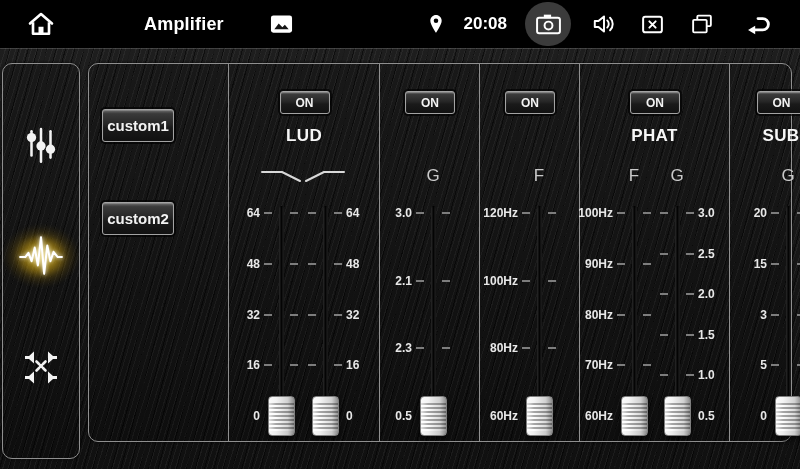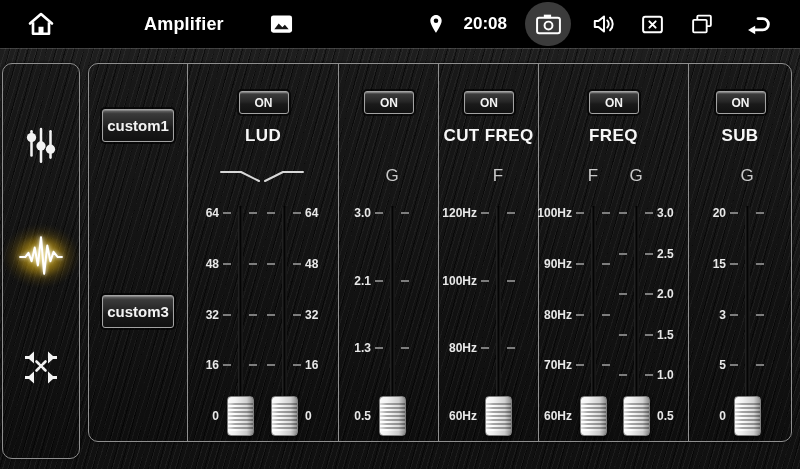--- a/index.html
+++ b/index.html
@@ -41,21 +41,21 @@
   
   .side-item{position:absolute;left:0;width:76px;height:70px;display:flex;align-items:center;justify-content:center;}
   .glow{
     position:absolute;width:76px;height:62px;border-radius:50%;
     background:radial-gradient(closest-side, rgba(235,197,32,.95), rgba(203,160,18,.55) 48%, rgba(150,115,10,.22) 72%, rgba(0,0,0,0) 100%);
     filter:blur(2px);
   }
   .side-item svg{position:relative;}
   .active-icon svg{filter:drop-shadow(0 0 2px rgba(255,255,255,.9));}
   
-  .mix-col{position:absolute;top:0;height:377px;border-left:1px solid #8f8f8f;box-sizing:border-box;}
+  .mix-col{position:absolute;top:0;height:377px;border-left:1px solid #8f8f8f;box-sizing:border-box;margin-left:41px;}
   #preset-col{position:absolute;top:0;left:0;width:98px;height:377px;font-weight:bold;}
   .btn{
     position:absolute;display:flex;align-items:center;justify-content:center;
     background:linear-gradient(180deg,#6b6b6b 0%,#3a3a3a 12%,#262626 46%,#1a1a1a 58%,#111 100%);
     border:1px solid #a3a3a3;border-radius:3px;color:#f3f3f3;
     box-shadow:0 0 0 2px rgba(0,0,0,.65), inset 0 1px 1px rgba(255,255,255,.22);
     cursor:pointer;box-sizing:border-box;
   }
   .preset-btn{width:72px;height:33px;left:13px;font-size:15px;}
   .preset-reset{font-size:16px;letter-spacing:.5px;}
@@ -188,21 +188,21 @@
           <line x1="23.5" y1="23.5" x2="21" y2="21"></line>
         </g>
         <circle cx="19" cy="19" r="2.2" fill="#f2f2f2"></circle>
       </svg>
     </div>
   </div>
 
   <div class="panel" id="main-panel">
     <div id="preset-col">
         <div class="btn preset-btn" style="top: 45px;">custom1</div>
-        <div class="btn preset-btn" style="top: 231px;">custom3</div>
+        <div class="btn preset-btn" style="top: 138px;">custom2</div>
       </div>
     <div id="mixer-cols">
         <div class="mix-col" style="left: 98px; width: 151px;">
           <div class="btn on-btn" style="left: 50.5px;">ON</div>
           <div class="col-title">LUD</div>
           <svg class="curve" viewBox="0 0 44 16" style="left: 52px;">
             <polyline points="3,4 23,4 41,13" fill="none" stroke="#d8d8d8" stroke-width="2" stroke-linecap="round" stroke-linejoin="round"></polyline>
           </svg>
           <svg class="curve" viewBox="0 0 44 16" style="left: 96px;">
             <polyline points="3,13 21,4 41,4" fill="none" stroke="#d8d8d8" stroke-width="2" stroke-linecap="round" stroke-linejoin="round"></polyline>
@@ -243,44 +243,43 @@
           <div class="hdr-letter" style="left: 53px;">G</div>
           <div class="track" style="left: 53px; top: 142px; height: 214px;"></div>
           <div class="dash" style="left: 36px; top: 148px;"></div>
           <div class="dash" style="left: 62px; top: 148px;"></div>
           <div class="tick-label tl" style="top: 141px; left: 0px; width: 32px;">3.0</div>
           <div class="dash" style="left: 36px; top: 215.667px;"></div>
           <div class="dash" style="left: 62px; top: 215.667px;"></div>
           <div class="tick-label tl" style="top: 208.667px; left: 0px; width: 32px;">2.1</div>
           <div class="dash" style="left: 36px; top: 283.333px;"></div>
           <div class="dash" style="left: 62px; top: 283.333px;"></div>
-          <div class="tick-label tl" style="top: 276.333px; left: 0px; width: 32px;">1.3</div>
+          <div class="tick-label tl" style="top: 276.333px; left: 0px; width: 32px;">2.3</div>
           <div class="tick-label tl" style="top: 344px; left: 0px; width: 32px;">0.5</div>
           <div class="handle" style="left: 53px; top: 332px;"></div>
         </div>
         <div class="mix-col" style="left: 349px; width: 100px;">
           <div class="btn on-btn" style="left: 25px;">ON</div>
-          <div class="col-title">CUT FREQ</div>
           <div class="hdr-letter" style="left: 59px;">F</div>
           <div class="track" style="left: 59px; top: 142px; height: 214px;"></div>
           <div class="dash" style="left: 42px; top: 148px;"></div>
           <div class="dash" style="left: 68px; top: 148px;"></div>
           <div class="tick-label tl" style="top: 141px; left: 0px; width: 38px;">120Hz</div>
           <div class="dash" style="left: 42px; top: 215.667px;"></div>
           <div class="dash" style="left: 68px; top: 215.667px;"></div>
           <div class="tick-label tl" style="top: 208.667px; left: 0px; width: 38px;">100Hz</div>
           <div class="dash" style="left: 42px; top: 283.333px;"></div>
           <div class="dash" style="left: 68px; top: 283.333px;"></div>
           <div class="tick-label tl" style="top: 276.333px; left: 0px; width: 38px;">80Hz</div>
           <div class="tick-label tl" style="top: 344px; left: 0px; width: 38px;">60Hz</div>
           <div class="handle" style="left: 59px; top: 332px;"></div>
         </div>
         <div class="mix-col" style="left: 449px; width: 150px;">
           <div class="btn on-btn" style="left: 50px;">ON</div>
-          <div class="col-title">FREQ</div>
+          <div class="col-title">PHAT</div>
           <div class="hdr-letter" style="left: 54px;">F</div>
           <div class="hdr-letter" style="left: 97px;">G</div>
           <div class="track" style="left: 54px; top: 142px; height: 214px;"></div>
           <div class="dash" style="left: 37px; top: 148px;"></div>
           <div class="dash" style="left: 63px; top: 148px;"></div>
           <div class="tick-label tl" style="top: 141px; left: 0px; width: 33px;">100Hz</div>
           <div class="dash" style="left: 37px; top: 198.75px;"></div>
           <div class="dash" style="left: 63px; top: 198.75px;"></div>
           <div class="tick-label tl" style="top: 191.75px; left: 0px; width: 33px;">90Hz</div>
           <div class="dash" style="left: 37px; top: 249.5px;"></div>

